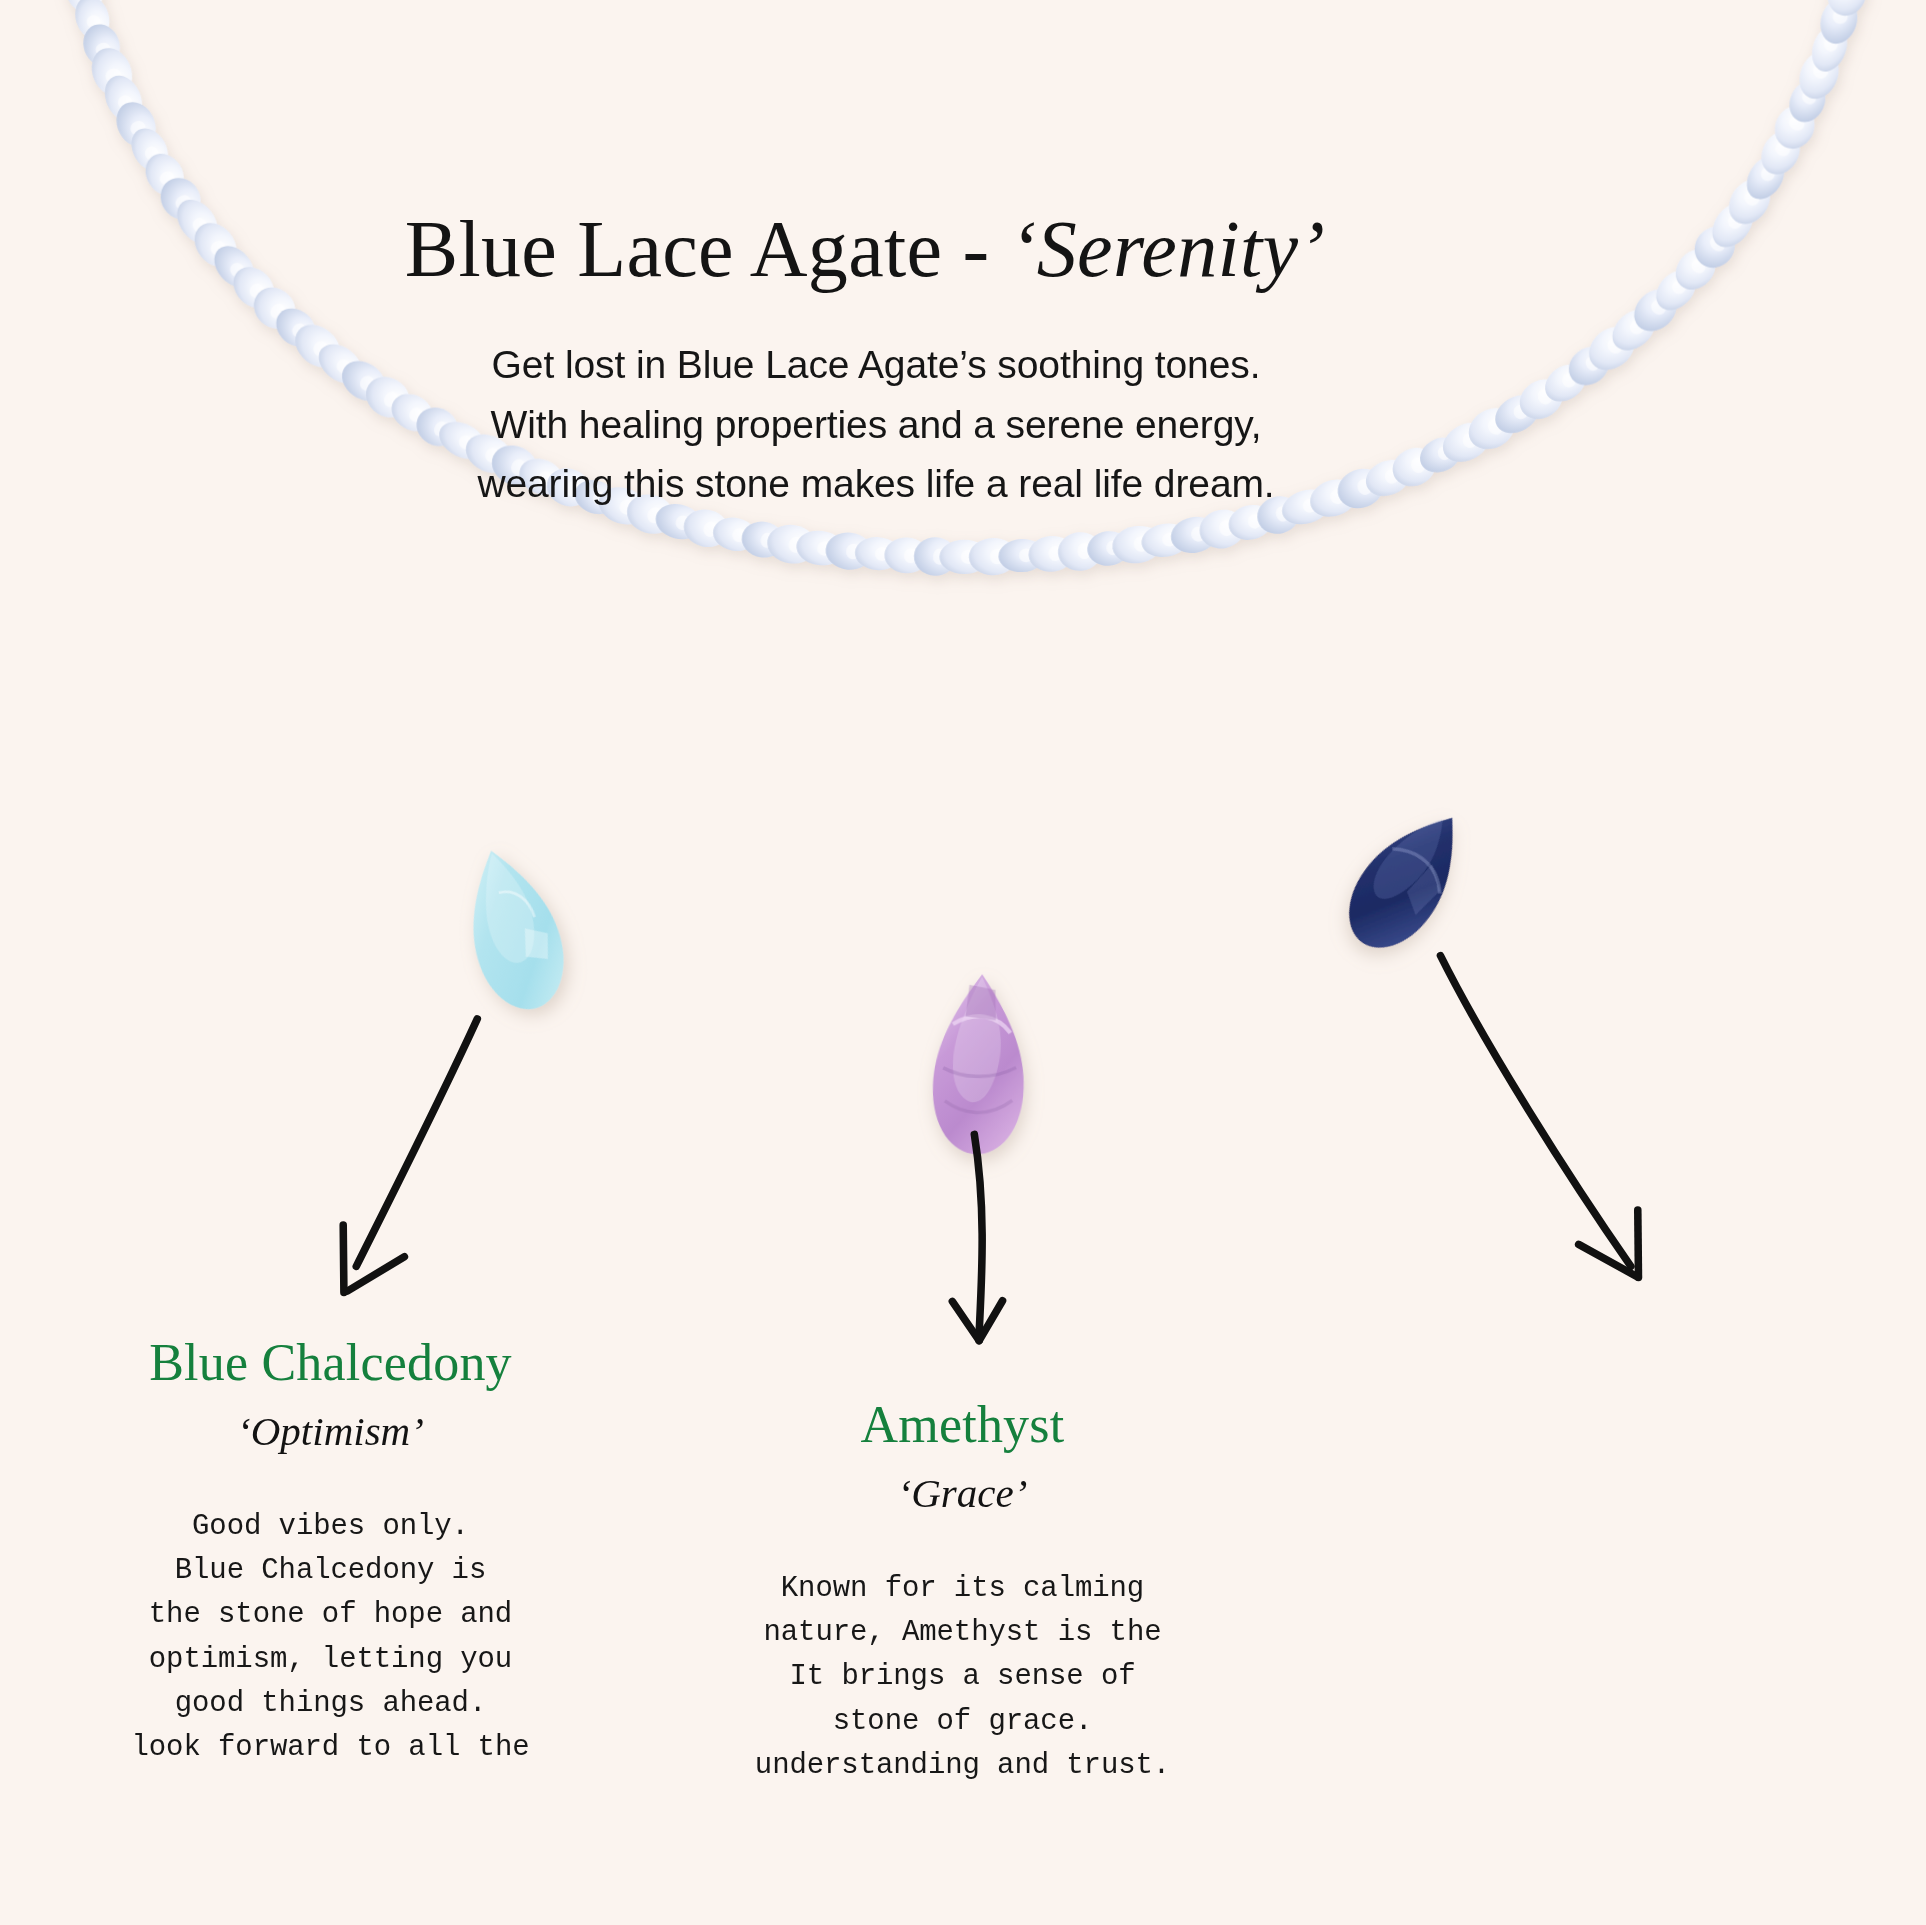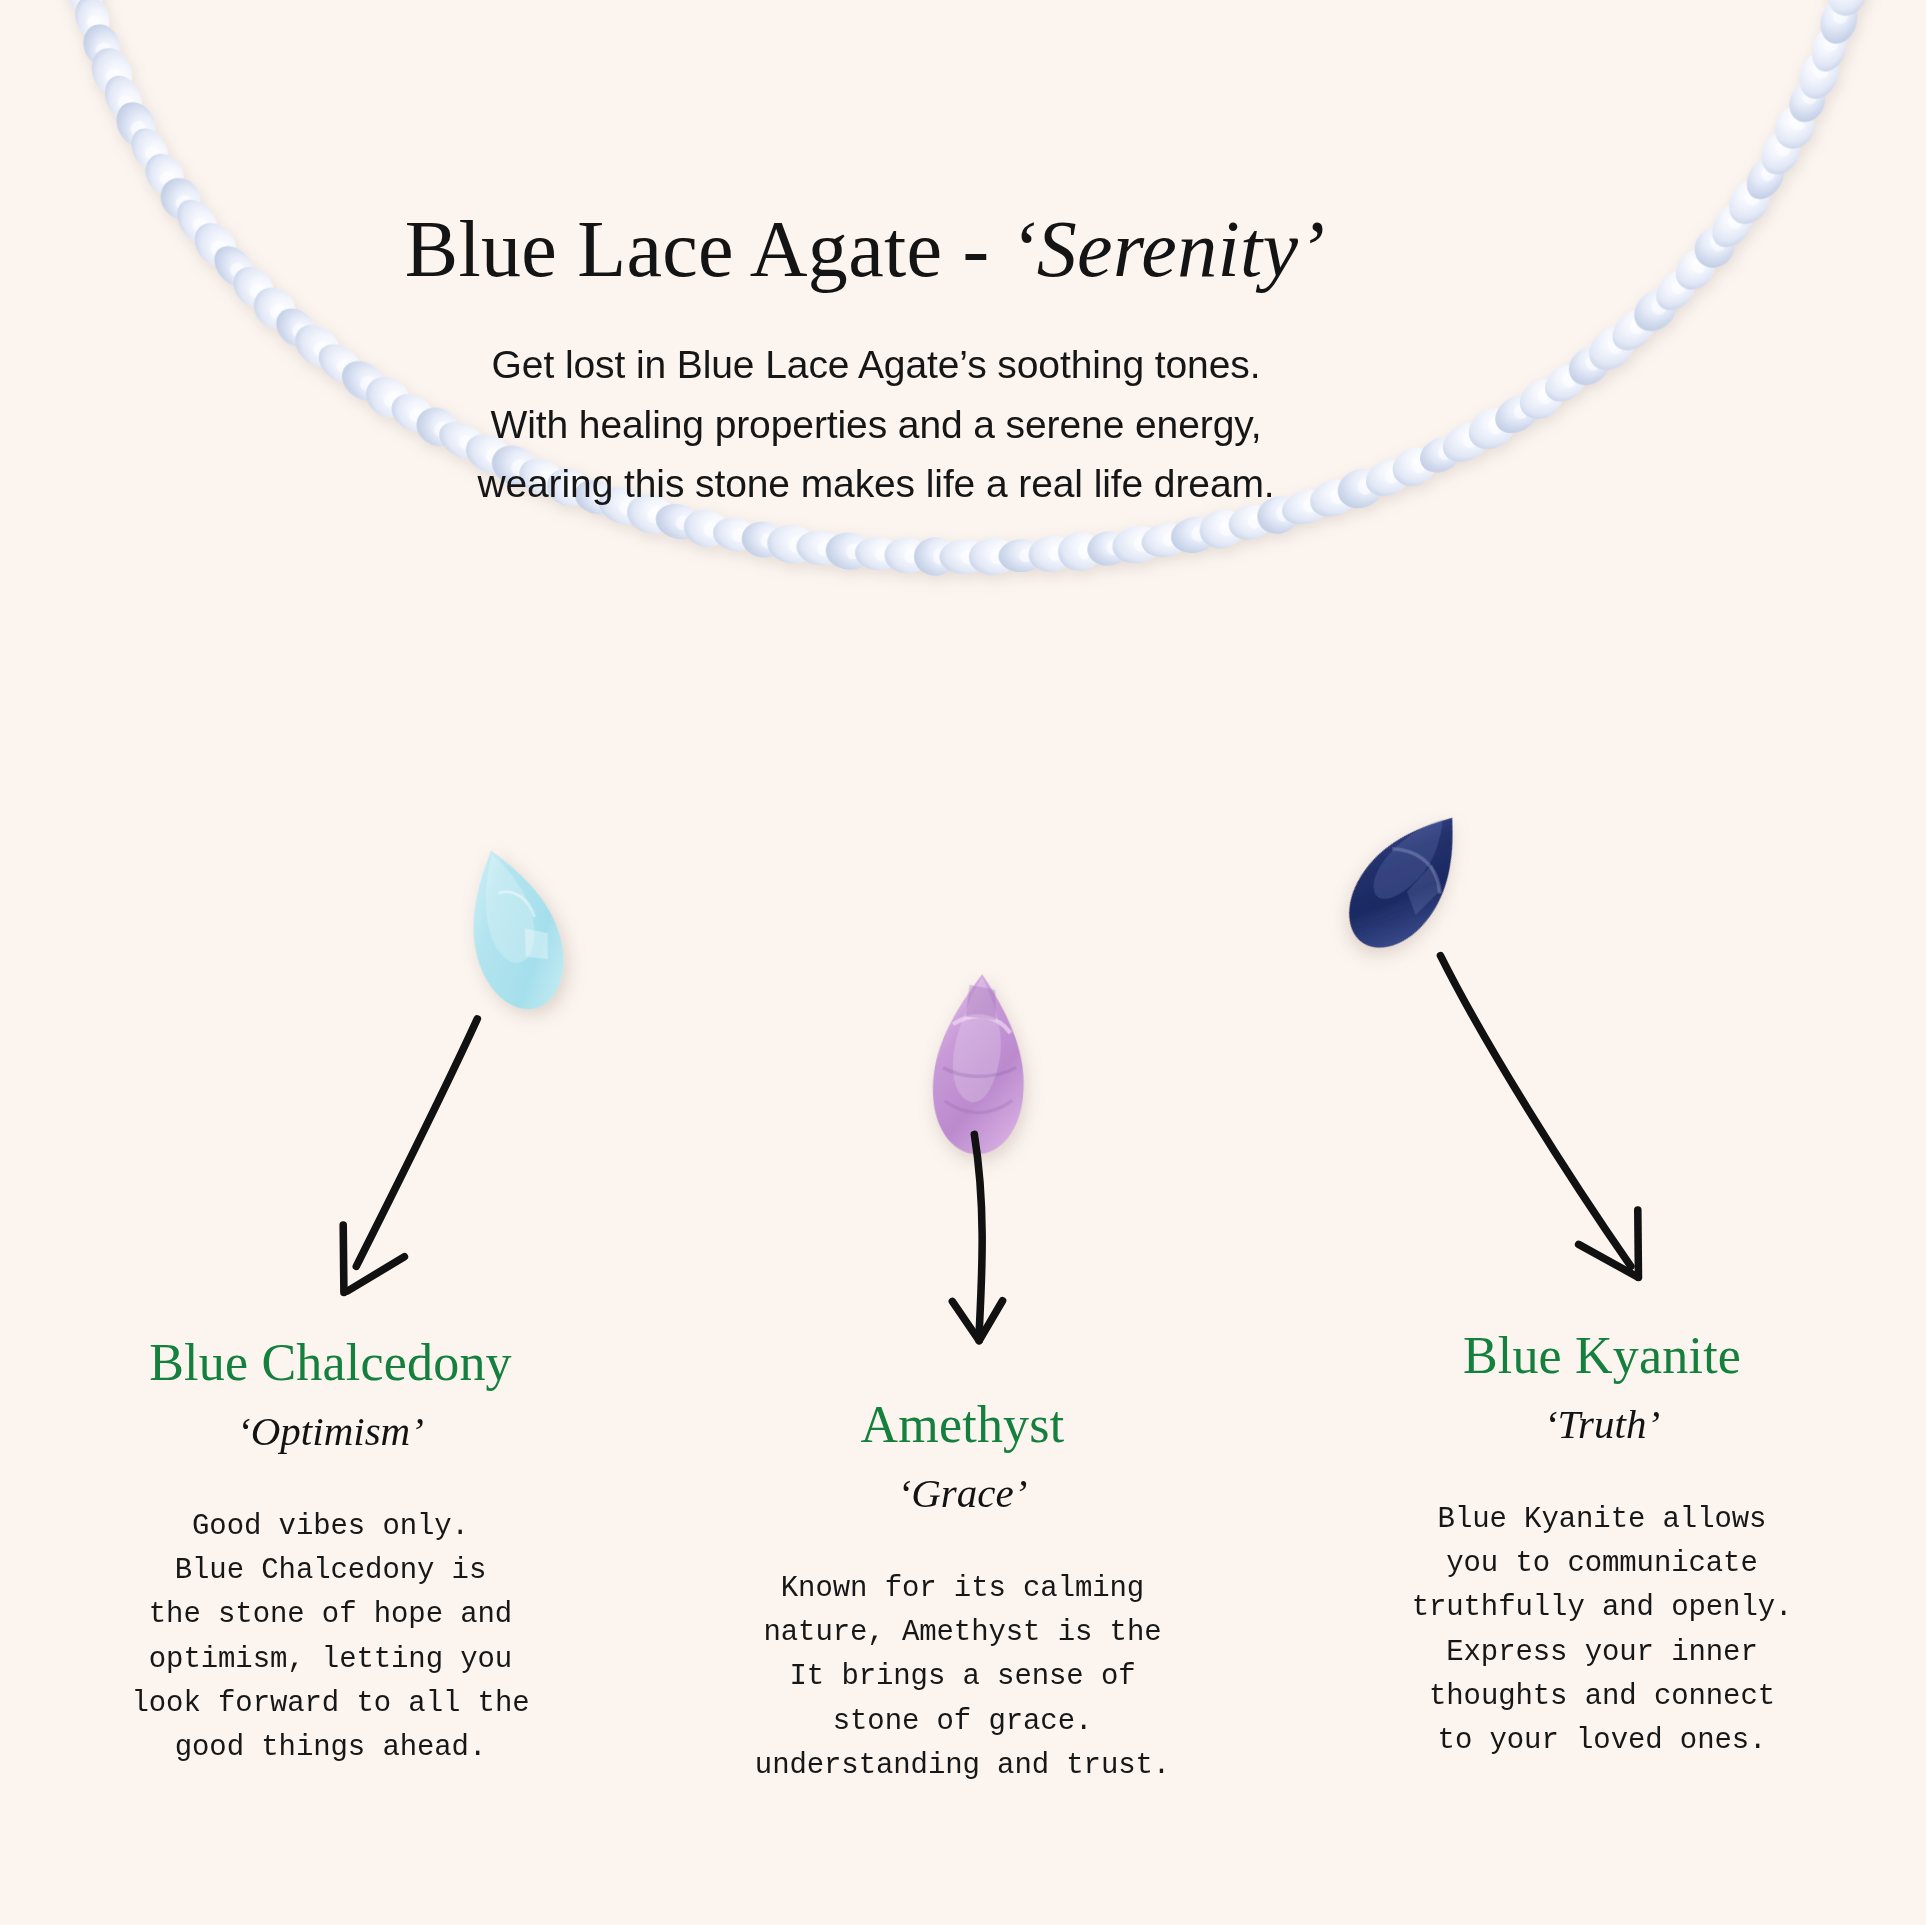--- a/index.html
+++ b/index.html
@@ -390,44 +390,32 @@
   </svg>
 
   <div class="stone-col col-left">
     <h2 class="stone-name">Blue Chalcedony</h2>
     <p class="stone-word">‘Optimism’</p>
     <p class="stone-desc">
       <span>Good vibes only.</span>
       <span>Blue Chalcedony is</span>
       <span>the stone of hope and</span>
       <span>optimism, letting you</span>
+      <span>good things ahead.</span>
       <span>look forward to all the</span>
-      <span>good things ahead.</span>
     </p>
   </div>
 
   <div class="stone-col col-mid">
     <h2 class="stone-name">Amethyst</h2>
     <p class="stone-word">‘Grace’</p>
     <p class="stone-desc">
       <span>Known for its calming</span>
       <span>nature, Amethyst is the</span>
       <span>It brings a sense of</span>
       <span>stone of grace.</span>
       <span>understanding and trust.</span>
     </p>
   </div>
 
-  <div class="stone-col col-right">
-    <h2 class="stone-name">Blue Kyanite</h2>
-    <p class="stone-word">‘Truth’</p>
-    <p class="stone-desc">
-      <span>Blue Kyanite allows</span>
-      <span>you to communicate</span>
-      <span>truthfully and openly.</span>
-      <span>Express your inner</span>
-      <span>thoughts and connect</span>
-      <span>to your loved ones.</span>
-    </p>
-  </div>
 
 </div>
 
 
 </body></html>

